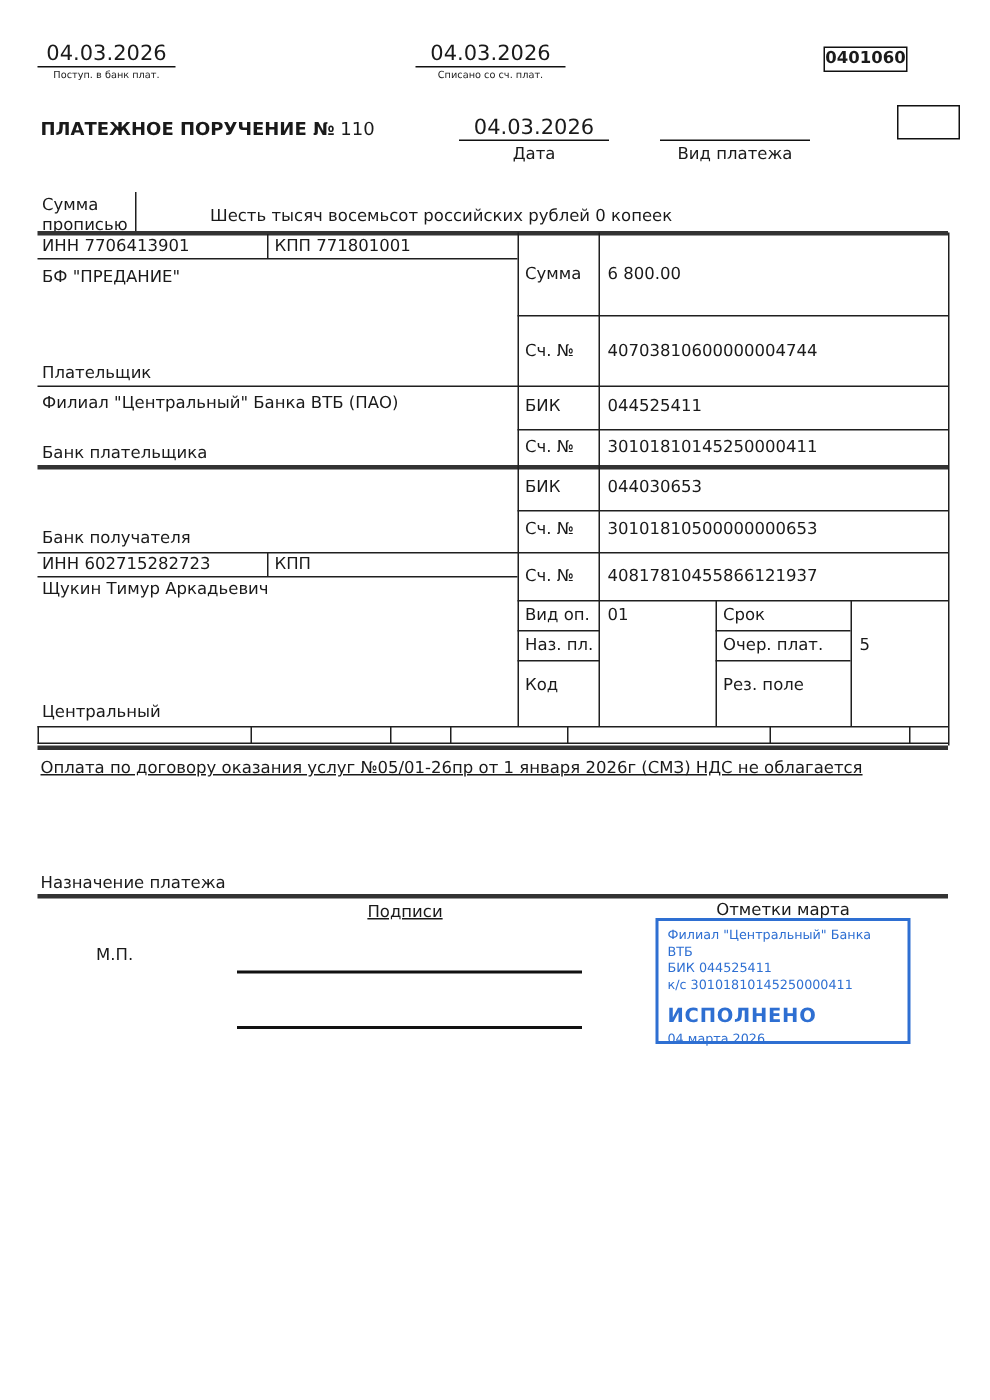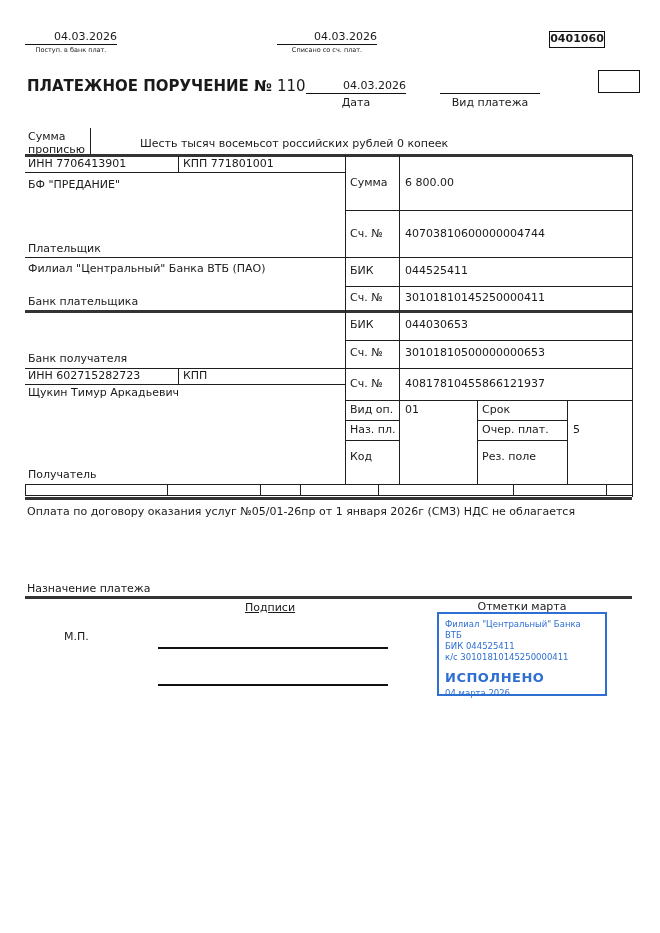--- a/index.html
+++ b/index.html
@@ -8,21 +8,21 @@
     font-family:"DejaVu Sans","Liberation Sans",sans-serif;
     color:#1a1a1a;overflow:hidden;
   }
   .txt{position:absolute;font-size:11px;line-height:13px;white-space:nowrap;}
   .small{font-size:6.5px;line-height:8px;}
   .bold{font-weight:bold;}
   .center{text-align:center;}
   .hline{position:absolute;height:1px;background:#1f1f1f;}
   .hline.thick{height:2.5px;background:#333;}
   .vline{position:absolute;width:1px;background:#1f1f1f;}
-  .datefield{position:absolute;border-bottom:1.5px solid #111;text-align:right;font-size:11px;line-height:15px;}
+  .datefield{position:absolute;border-bottom:1.5px solid #111;text-align:center;font-size:14px;line-height:15px;}
   .box{position:absolute;border:1.8px solid #111;box-sizing:border-box;text-align:center;}
   .stamp{
     position:absolute;left:437px;top:612px;width:170px;height:84px;
     border:2px solid #2e6fd2;box-sizing:border-box;color:#2e6fd2;
     padding:5px 6px;font-size:8.5px;line-height:11px;
   }
   .stamp .status{font-size:13px;font-weight:bold;margin-top:9px;letter-spacing:.5px;}
   .stamp .sdate{margin-top:5px;}
   .siglines{position:absolute;height:1.5px;background:#111;}
 </style>
@@ -38,21 +38,21 @@
 
   <div class="datefield" style="left:277px;top:29px;width:100px;">
     <span>04.03.2026</span>
   </div>
   <div class="txt small center" style="left:277px;top:46px;width:100px;">Списано со сч. плат.</div>
 
   <div class="box" style="left:549px;top:31px;width:56px;height:17px;font-size:11px;line-height:14px;font-weight:bold;">
     <span>0401060</span>
   </div>
 
-  <div class="txt" style="left:27px;top:80px;font-size:15px;">
+  <div class="txt" style="left:27px;top:80px;font-size:12px;">
     <span class="bold">ПЛАТЕЖНОЕ ПОРУЧЕНИЕ №</span>
     <span>110</span>
   </div>
 
   <div class="datefield" style="left:306px;top:78px;width:100px;">
     <span>04.03.2026</span>
   </div>
   <div class="txt center" style="left:306px;top:96px;width:100px;">Дата</div>
 
   <div class="datefield" style="left:440px;top:78px;width:100px;">&nbsp;</div>
@@ -104,21 +104,21 @@
   <div class="txt" style="left:28px;top:242px;">Плательщик</div>
 
   <div class="txt" style="left:28px;top:262px;">Филиал "Центральный" Банка ВТБ (ПАО)</div>
   <div class="txt" style="left:28px;top:295px;">Банк плательщика</div>
 
   <div class="txt" style="left:28px;top:352px;">Банк получателя</div>
 
   <div class="txt" style="left:28px;top:369px;">ИНН 602715282723</div>
   <div class="txt" style="left:183px;top:369px;">КПП</div>
   <div class="txt" style="left:28px;top:386px;">Щукин Тимур Аркадьевич</div>
-  <div class="txt" style="left:28px;top:468px;">Получатель</div>
+  <div class="txt" style="left:28px;top:468px;">Центральный</div>
 
   <div class="txt" style="left:350px;top:176px;">Сумма</div>
   <div class="txt" style="left:350px;top:227px;">Сч. №</div>
   <div class="txt" style="left:350px;top:264px;">БИК</div>
   <div class="txt" style="left:350px;top:291px;">Сч. №</div>
   <div class="txt" style="left:350px;top:318px;">БИК</div>
   <div class="txt" style="left:350px;top:346px;">Сч. №</div>
   <div class="txt" style="left:350px;top:377px;">Сч. №</div>
   <div class="txt" style="left:350px;top:403px;">Вид оп.</div>
   <div class="txt" style="left:350px;top:423px;">Наз. пл.</div>
@@ -130,21 +130,21 @@
   <div class="txt" style="left:405px;top:291px;">30101810145250000411</div>
   <div class="txt" style="left:405px;top:318px;">044030653</div>
   <div class="txt" style="left:405px;top:346px;">30101810500000000653</div>
   <div class="txt" style="left:405px;top:377px;">40817810455866121937</div>
   <div class="txt" style="left:405px;top:403px;">01</div>
   <div class="txt" style="left:482px;top:403px;">Срок</div>
   <div class="txt" style="left:482px;top:423px;">Очер. плат.</div>
   <div class="txt" style="left:573px;top:423px;">5</div>
   <div class="txt" style="left:482px;top:450px;">Рез. поле</div>
 
-  <div class="txt" style="left:27px;top:505px;">Оплата по договору оказания услуг  №05/01-26пр от 1 января 2026г (СМЗ) НДС не облагается</div>
+  <div class="txt" style="left:27px;top:505px;text-decoration:underline;">Оплата по договору оказания услуг  №05/01-26пр от 1 января 2026г (СМЗ) НДС не облагается</div>
   <div class="txt" style="left:27px;top:582px;">Назначение платежа</div>
   <div class="hline thick" style="left:25px;top:596px;width:607px;"></div>
 
   <div class="txt center" style="left:200px;top:601px;width:140px;text-decoration:underline;">Подписи</div>
   <div class="txt center" style="left:437px;top:600px;width:170px;">Отметки марта</div>
   <div class="txt" style="left:64px;top:630px;">М.П.</div>
 
   <div class="siglines" style="left:158px;top:647px;width:230px;"></div>
   <div class="siglines" style="left:158px;top:684px;width:230px;"></div>
 

